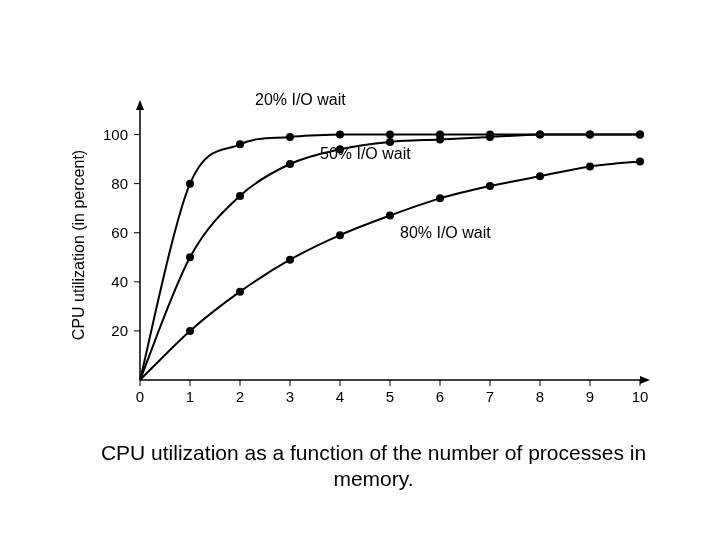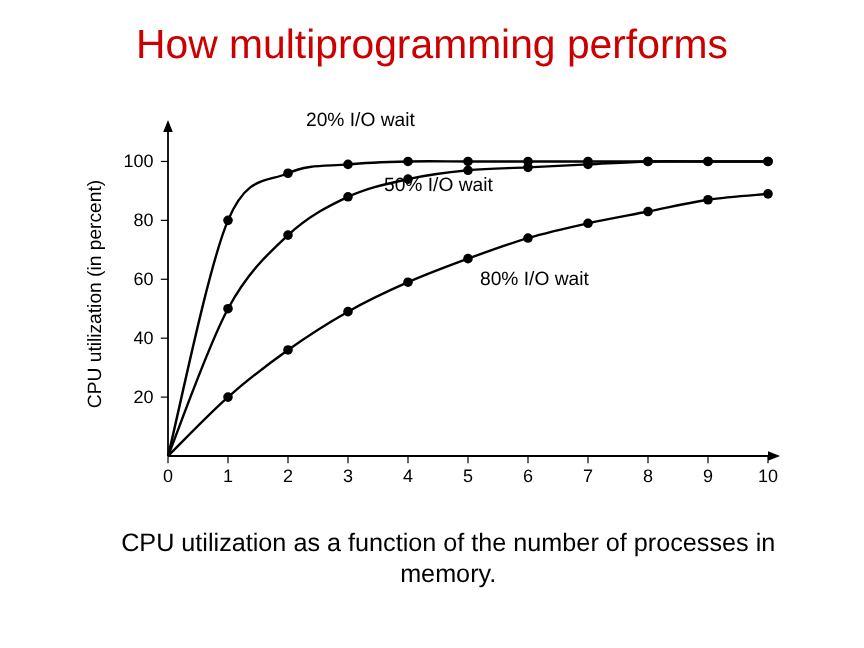--- a/index.html
+++ b/index.html
@@ -55,21 +55,20 @@
   }
   text {
     font-family: Arial, Helvetica, sans-serif;
   }
 </style>
 </head>
 <body>
 
 <div class="slide">
 
-  <div class="title">How multiprogramming performs</div>
 
   <div class="chart-wrap">
     <svg id="chart-svg" width="600" height="340" viewBox="0 0 600 340">
         <line x1="80" y1="300" x2="580" y2="300" stroke="#000" stroke-width="1.5"></line>
         <line x1="80" y1="300" x2="80" y2="30" stroke="#000" stroke-width="1.5"></line>
         <line x1="80" y1="300" x2="80" y2="306" stroke="#000"></line>
         <text x="80" y="322" text-anchor="middle" font-size="15">0</text>
         <line x1="130" y1="300" x2="130" y2="306" stroke="#000"></line>
         <text x="130" y="322" text-anchor="middle" font-size="15">1</text>
         <line x1="180" y1="300" x2="180" y2="306" stroke="#000"></line>

